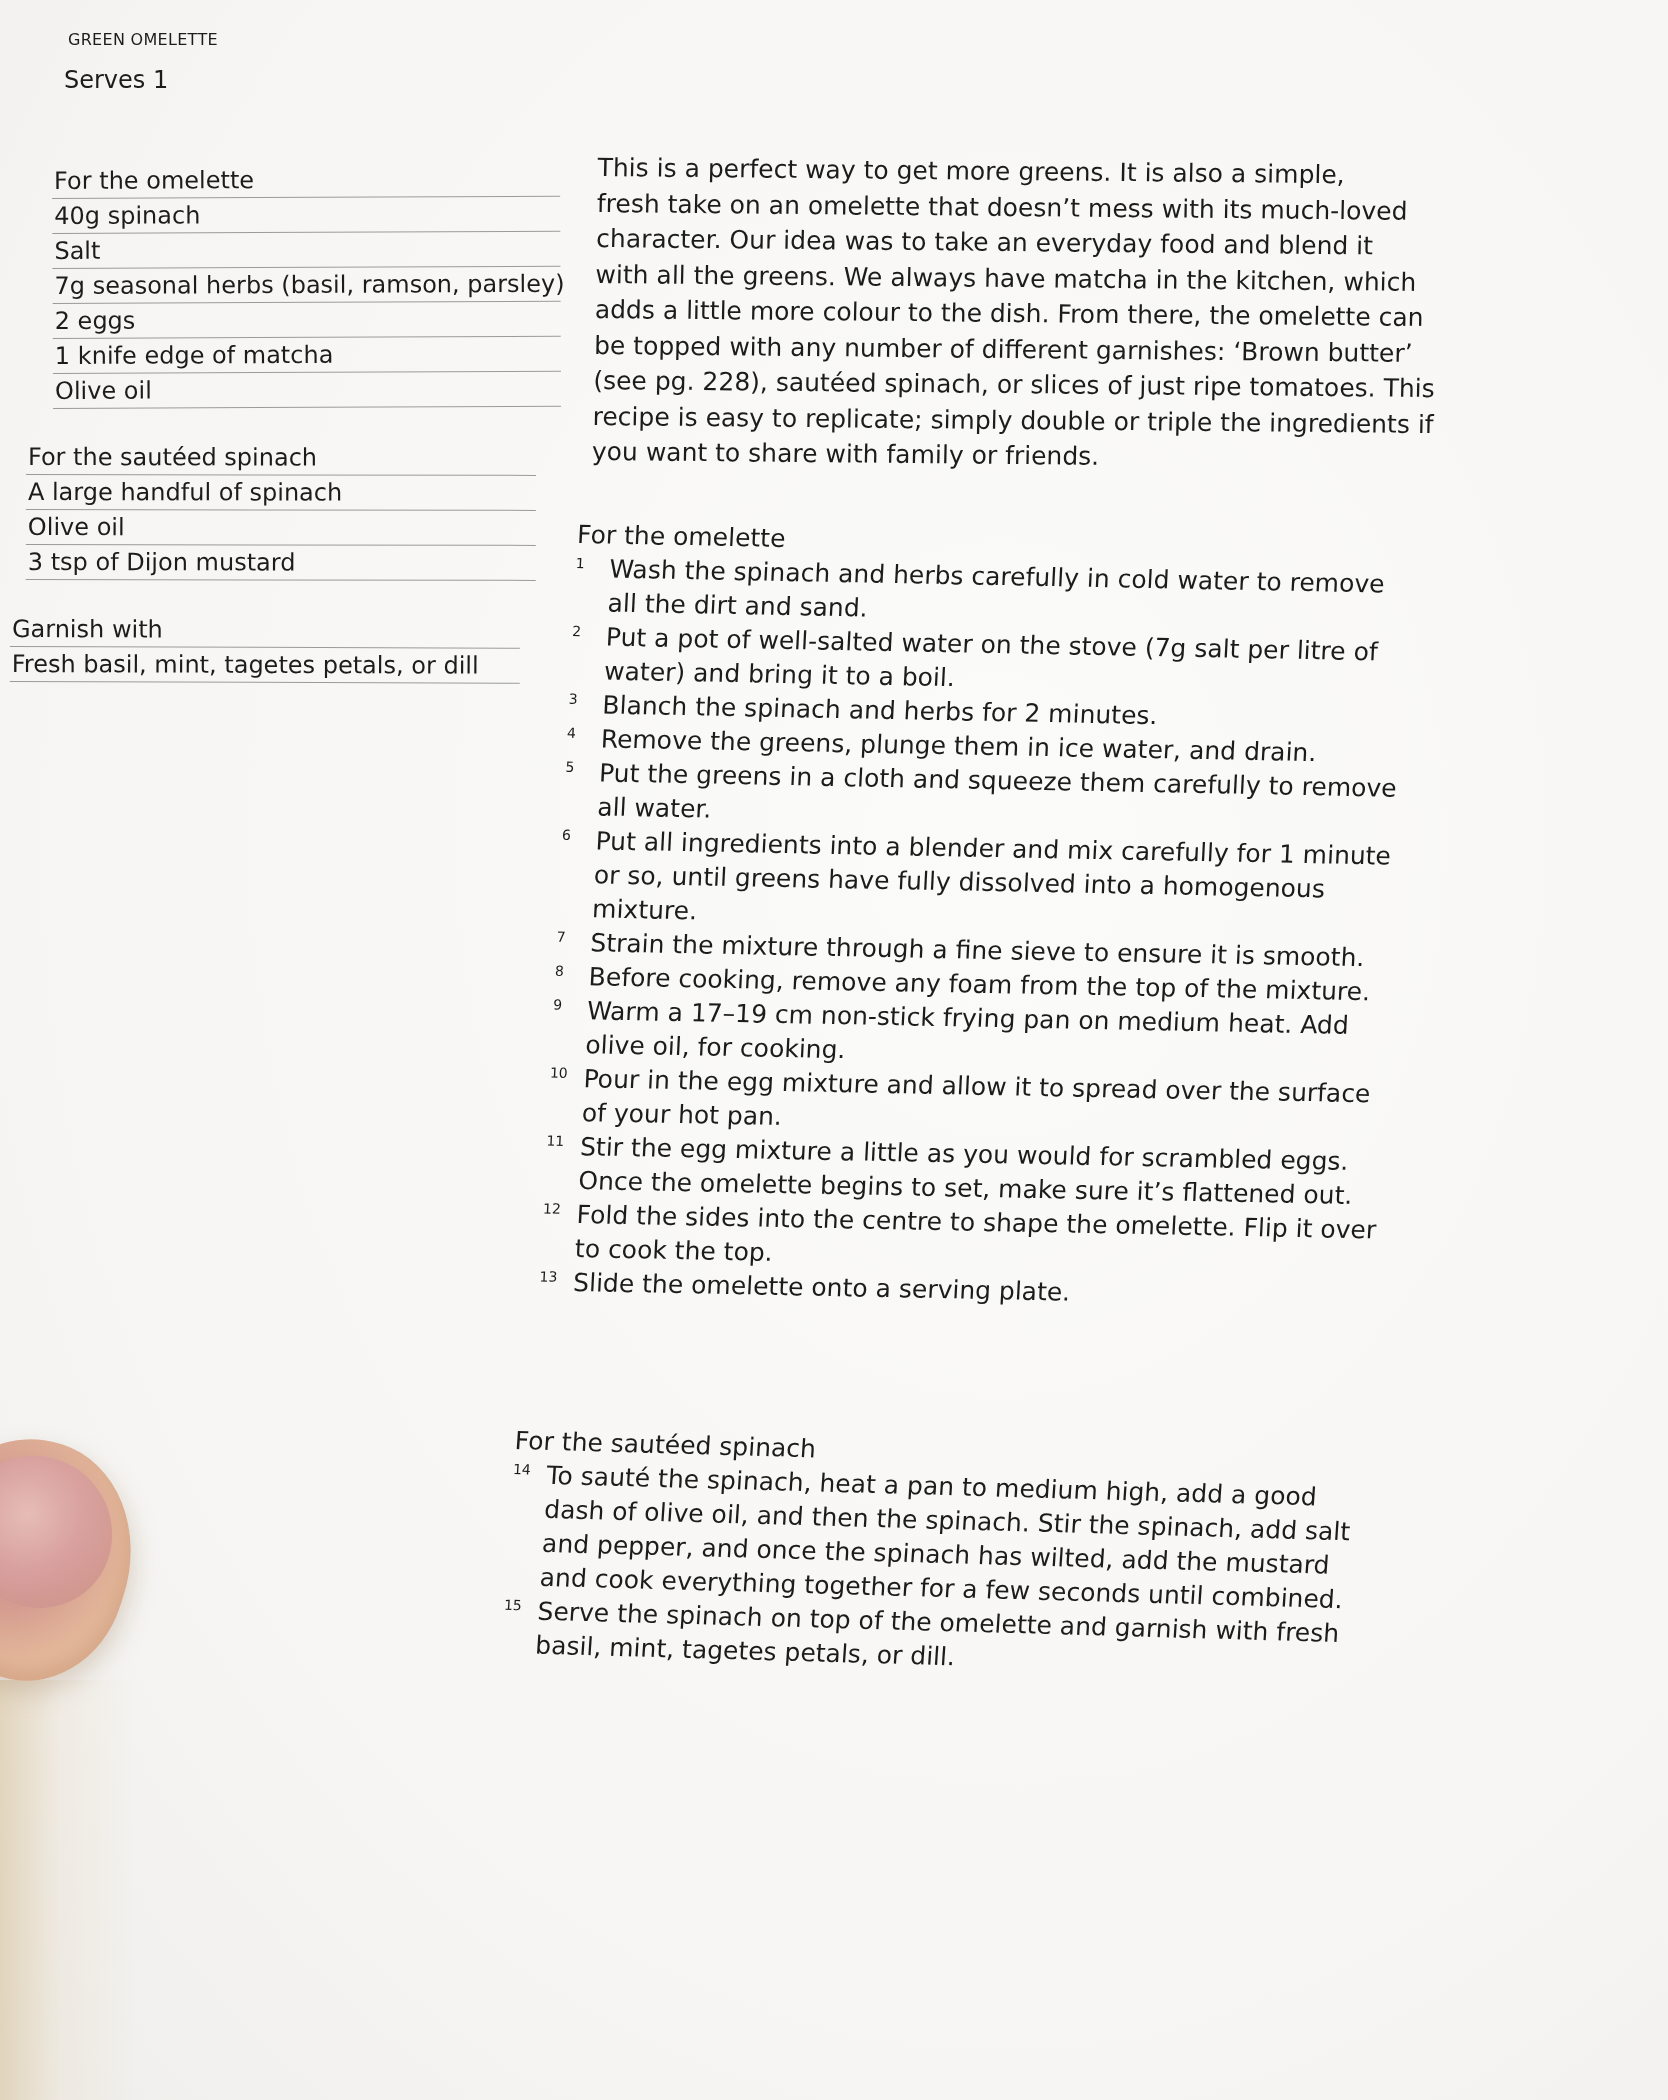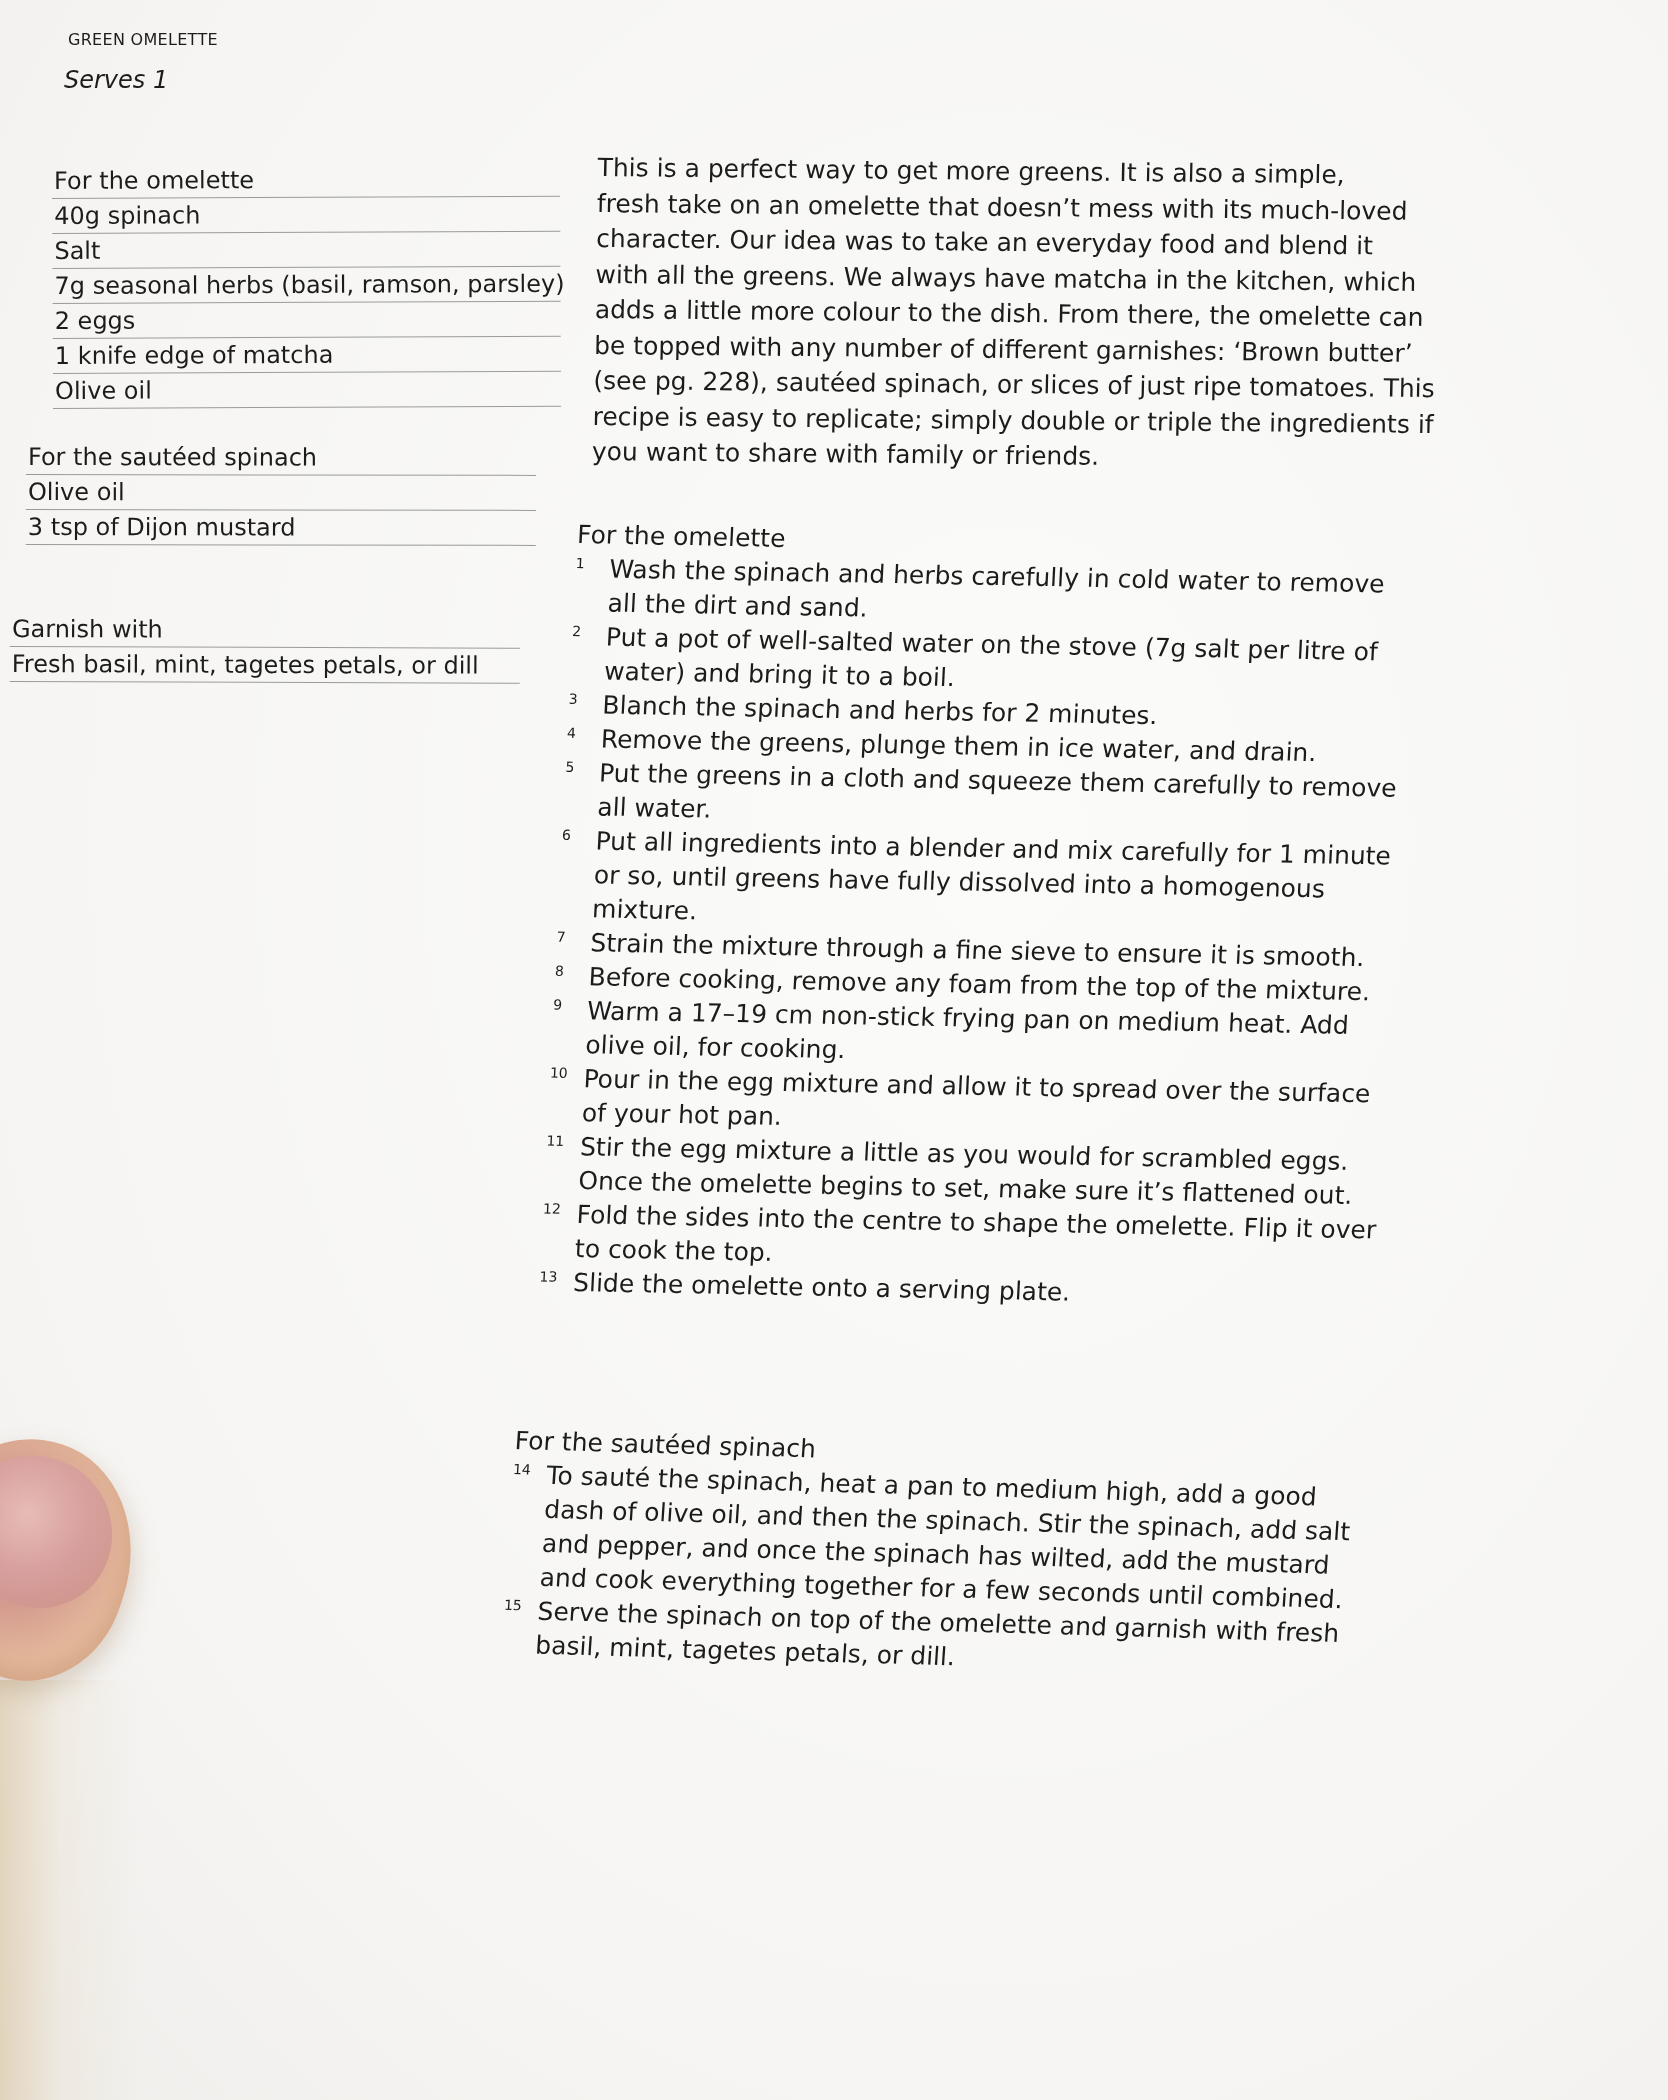--- a/index.html
+++ b/index.html
@@ -9,21 +9,21 @@
     font-family: "DejaVu Sans", sans-serif;
     color: #1c1c1c;
   }
   .paper {
     position: absolute; inset: 0;
     background:
       linear-gradient(90deg, rgba(214,190,150,0.55) 0px, rgba(230,215,190,0.25) 60px, rgba(247,246,244,0) 140px) 0 1680px / 160px 500px no-repeat,
       radial-gradient(ellipse at 60% 40%, #fbfbfa 0%, #f6f5f3 70%, #efeeeb 100%);
   }
   .title { position: absolute; left: 68px; top: 30px; font-size: 16px; letter-spacing: 0.3px; }
-  .serves { position: absolute; left: 64px; top: 66px; font-size: 24px; font-style: italic; }
+  .serves { position: absolute; left: 64px; top: 66px; font-size: 24px; }
 
   
   .ing-block { position: absolute; }
   .ing-row {
     font-size: 24px; line-height: 34px; height: 34px;
     border-bottom: 1.5px solid #9a9a9a; padding-left: 2px; white-space: nowrap;
   }
   #ing-omelette { left: 52px; top: 164px; width: 508px; transform: rotate(-0.25deg); transform-origin: left top; }
   #ing-spinach { left: 26px; top: 440px; width: 510px; transform: rotate(0.1deg); transform-origin: left top; }
   #ing-garnish { left: 10px; top: 612px; width: 510px; transform: rotate(0.2deg); transform-origin: left top; }
@@ -78,20 +78,21 @@
     <div class="ing-row">For the omelette</div>
     <div class="ing-row">40g spinach</div>
     <div class="ing-row">Salt</div>
     <div class="ing-row">7g seasonal herbs (basil, ramson, parsley)</div>
     <div class="ing-row">2 eggs</div>
     <div class="ing-row">1 knife edge of matcha</div>
     <div class="ing-row">Olive oil</div>
   </div>
 <div class="ing-block" id="ing-spinach">
     <div class="ing-row">For the sautéed spinach</div>
+    <div class="ing-row">A large handful of spinach</div>
     <div class="ing-row">Olive oil</div>
     <div class="ing-row">3 tsp of Dijon mustard</div>
   </div>
 <div class="ing-block" id="ing-garnish">
     <div class="ing-row">Garnish with</div>
     <div class="ing-row">Fresh basil, mint, tagetes petals, or dill</div>
   </div>
 
 <div class="intro" id="intro">
     <div class="intro-line">This is a perfect way to get more greens. It is also a simple,</div>

